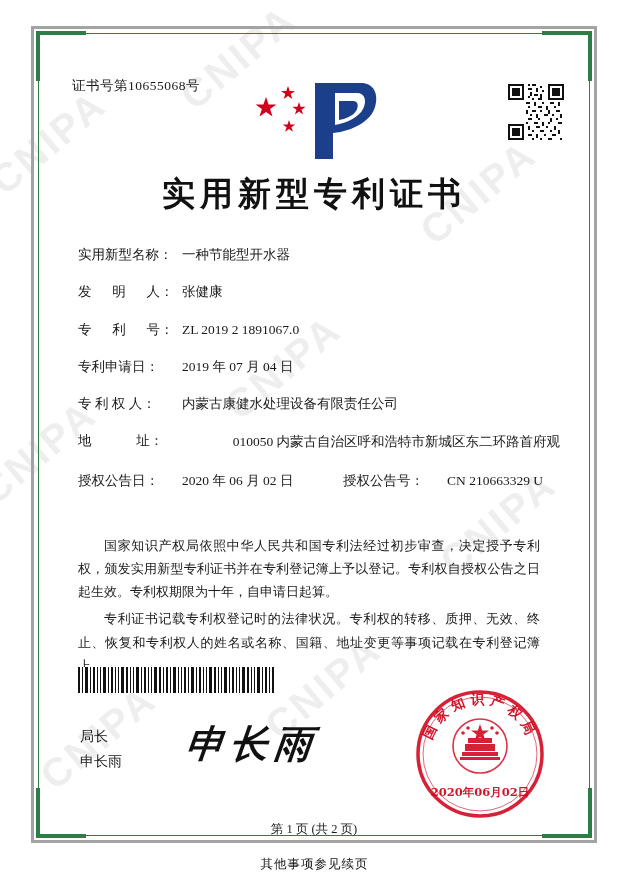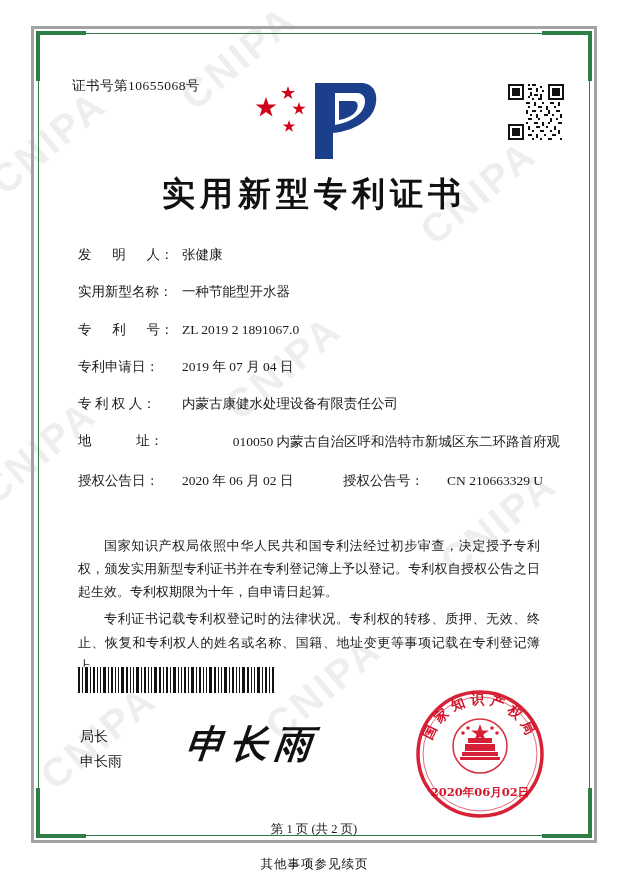--- a/index.html
+++ b/index.html
@@ -343,33 +343,33 @@
       <path d="M86 12 L108 12 C116 12 118 20 114 28 C110 36 98 42 86 44 Z" fill="#ffffff"></path>
       <path d="M90 20 L104 20 C109 20 110 25 107 30 C104 35 96 38 90 39 Z" fill="#1b3f8b"></path>
     </svg>
   </div>
 
   <div class="main-title">实用新型专利证书</div>
 
   <div class="fields">
 
     <div class="frow">
+      <div class="flabel">实用新型名称：</div>
+      <div class="fvalue">一种节能型开水器</div>
+    </div>
+
+    <div class="frow">
       <div class="flabel">
         <span>发</span>
         <span style="display:inline-block;width:14px"></span>
         <span>明</span>
         <span style="display:inline-block;width:14px"></span>
         <span>人：</span>
       </div>
       <div class="fvalue">张健康</div>
-    </div>
-
-    <div class="frow">
-      <div class="flabel">实用新型名称：</div>
-      <div class="fvalue">一种节能型开水器</div>
     </div>
 
     <div class="frow">
       <div class="flabel">
         <span>专</span>
         <span style="display:inline-block;width:14px"></span>
         <span>利</span>
         <span style="display:inline-block;width:14px"></span>
         <span>号：</span>
       </div>

